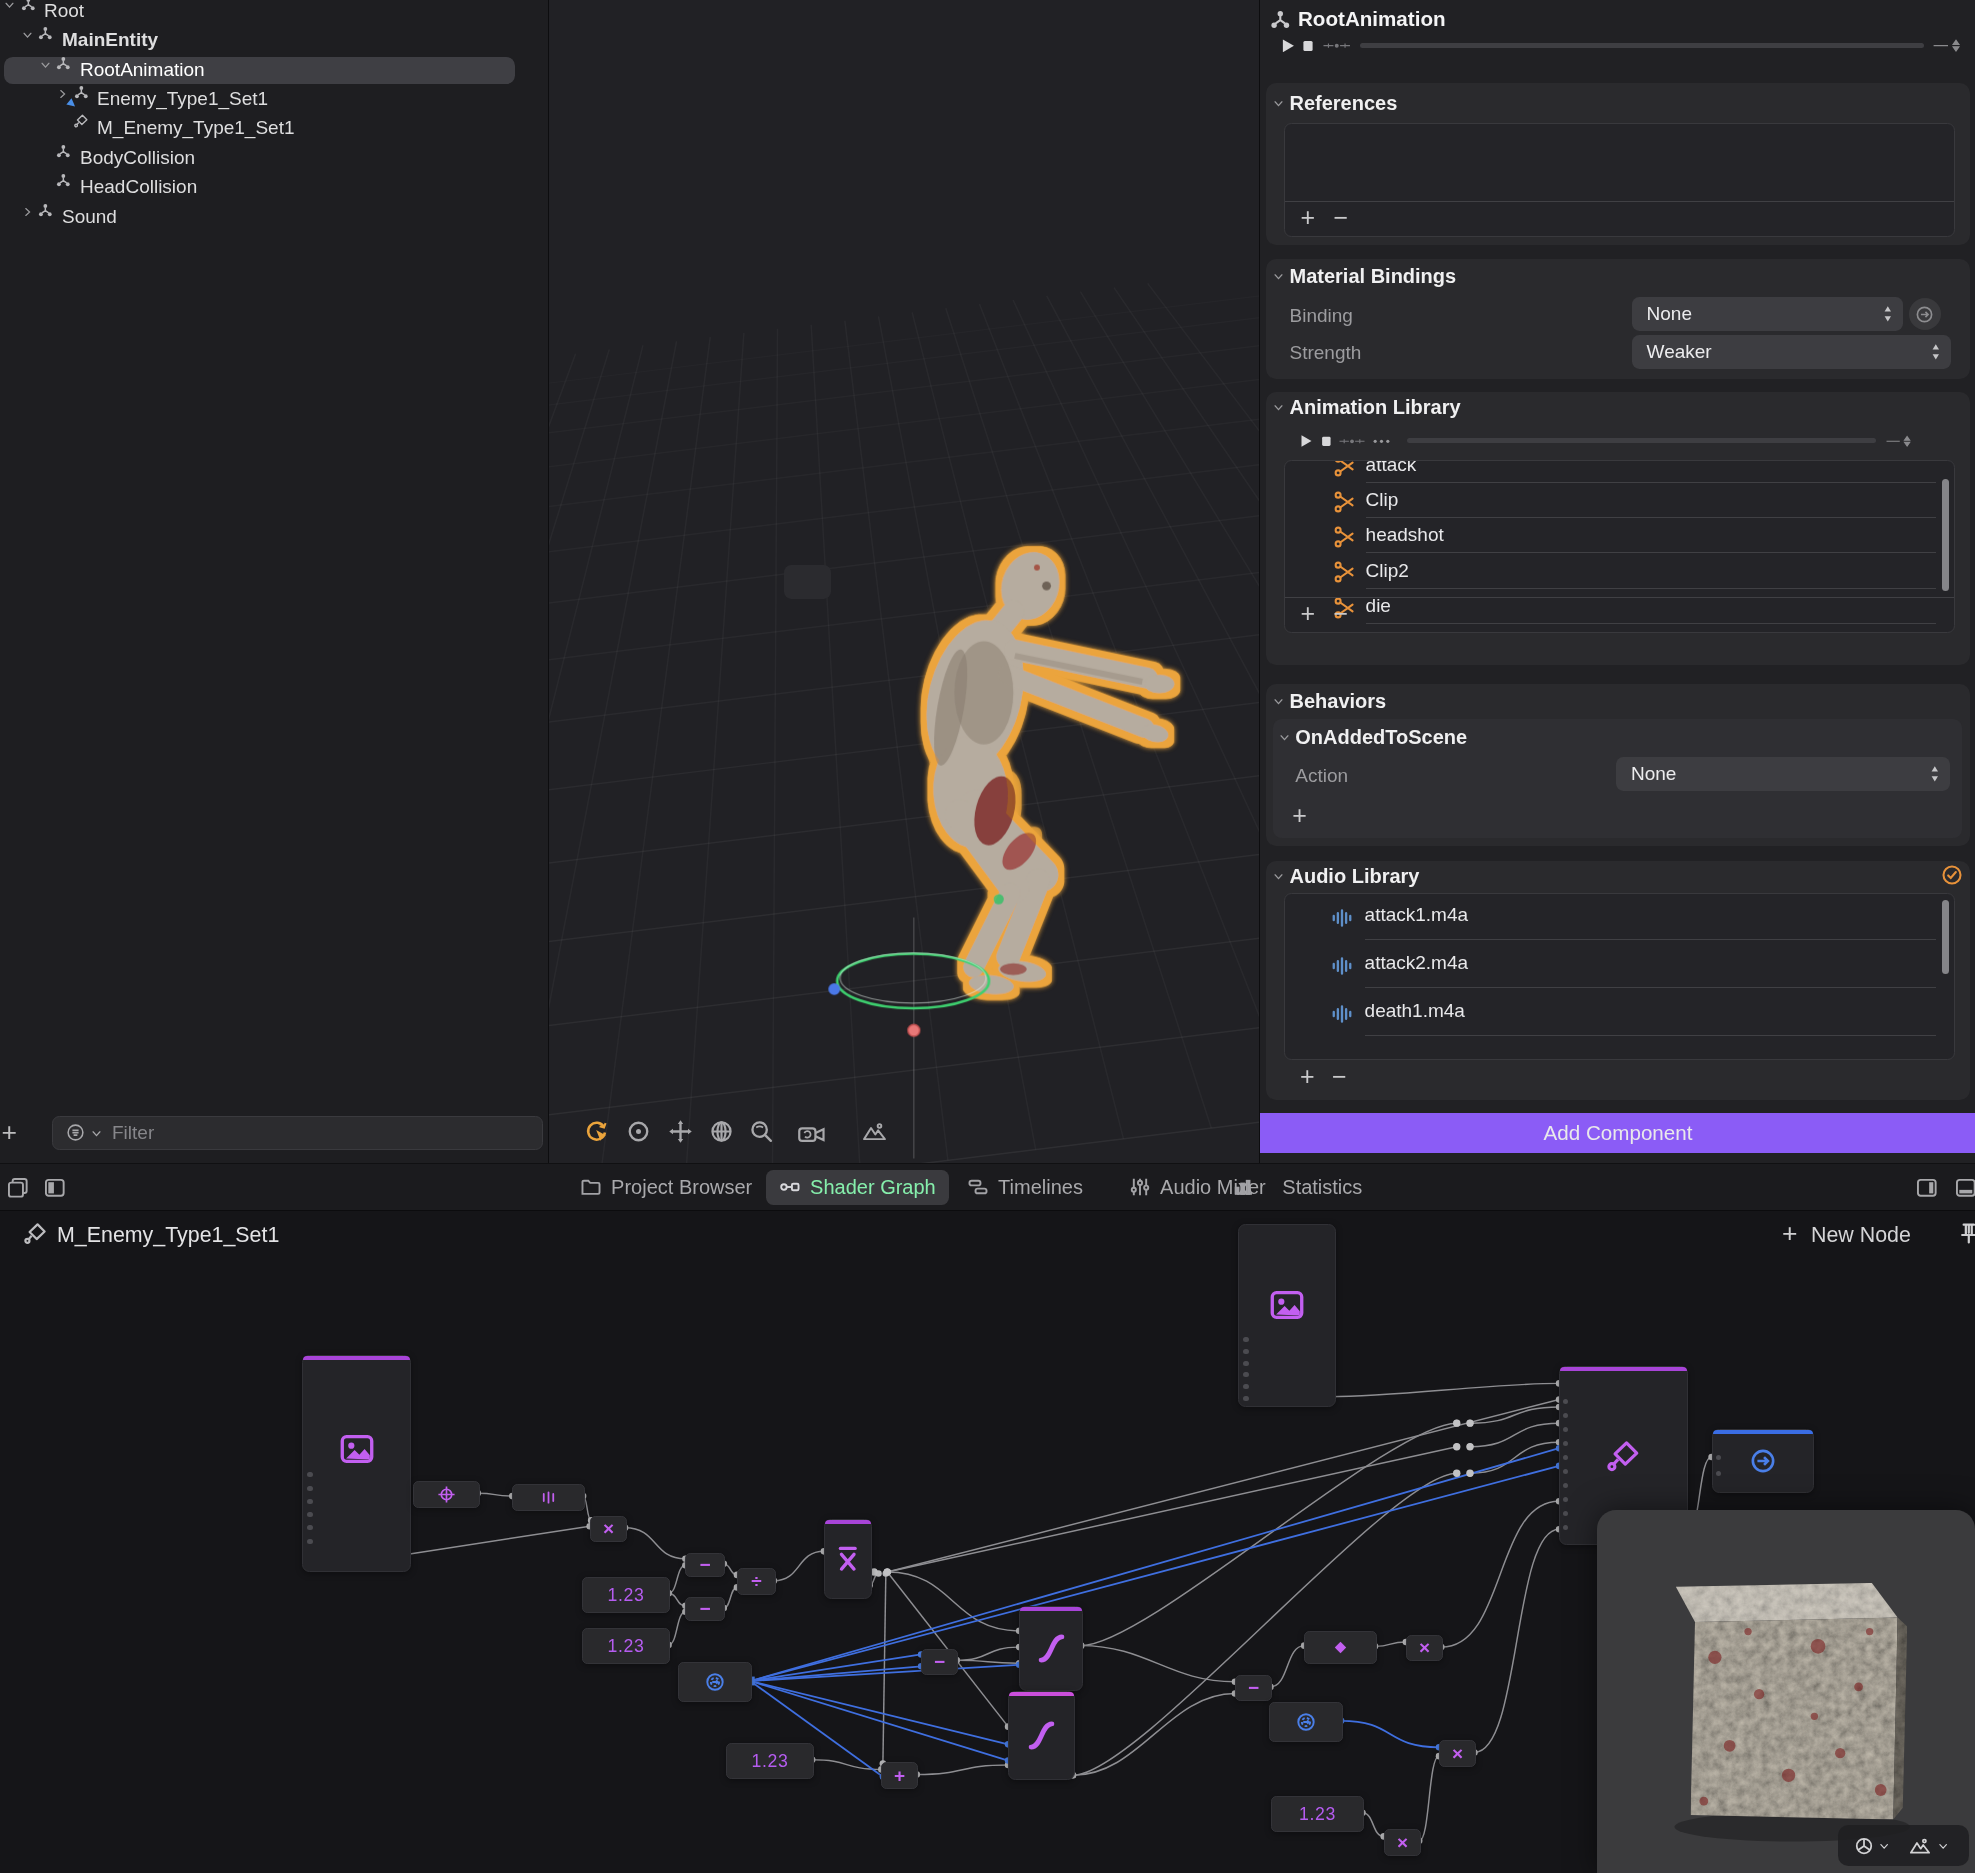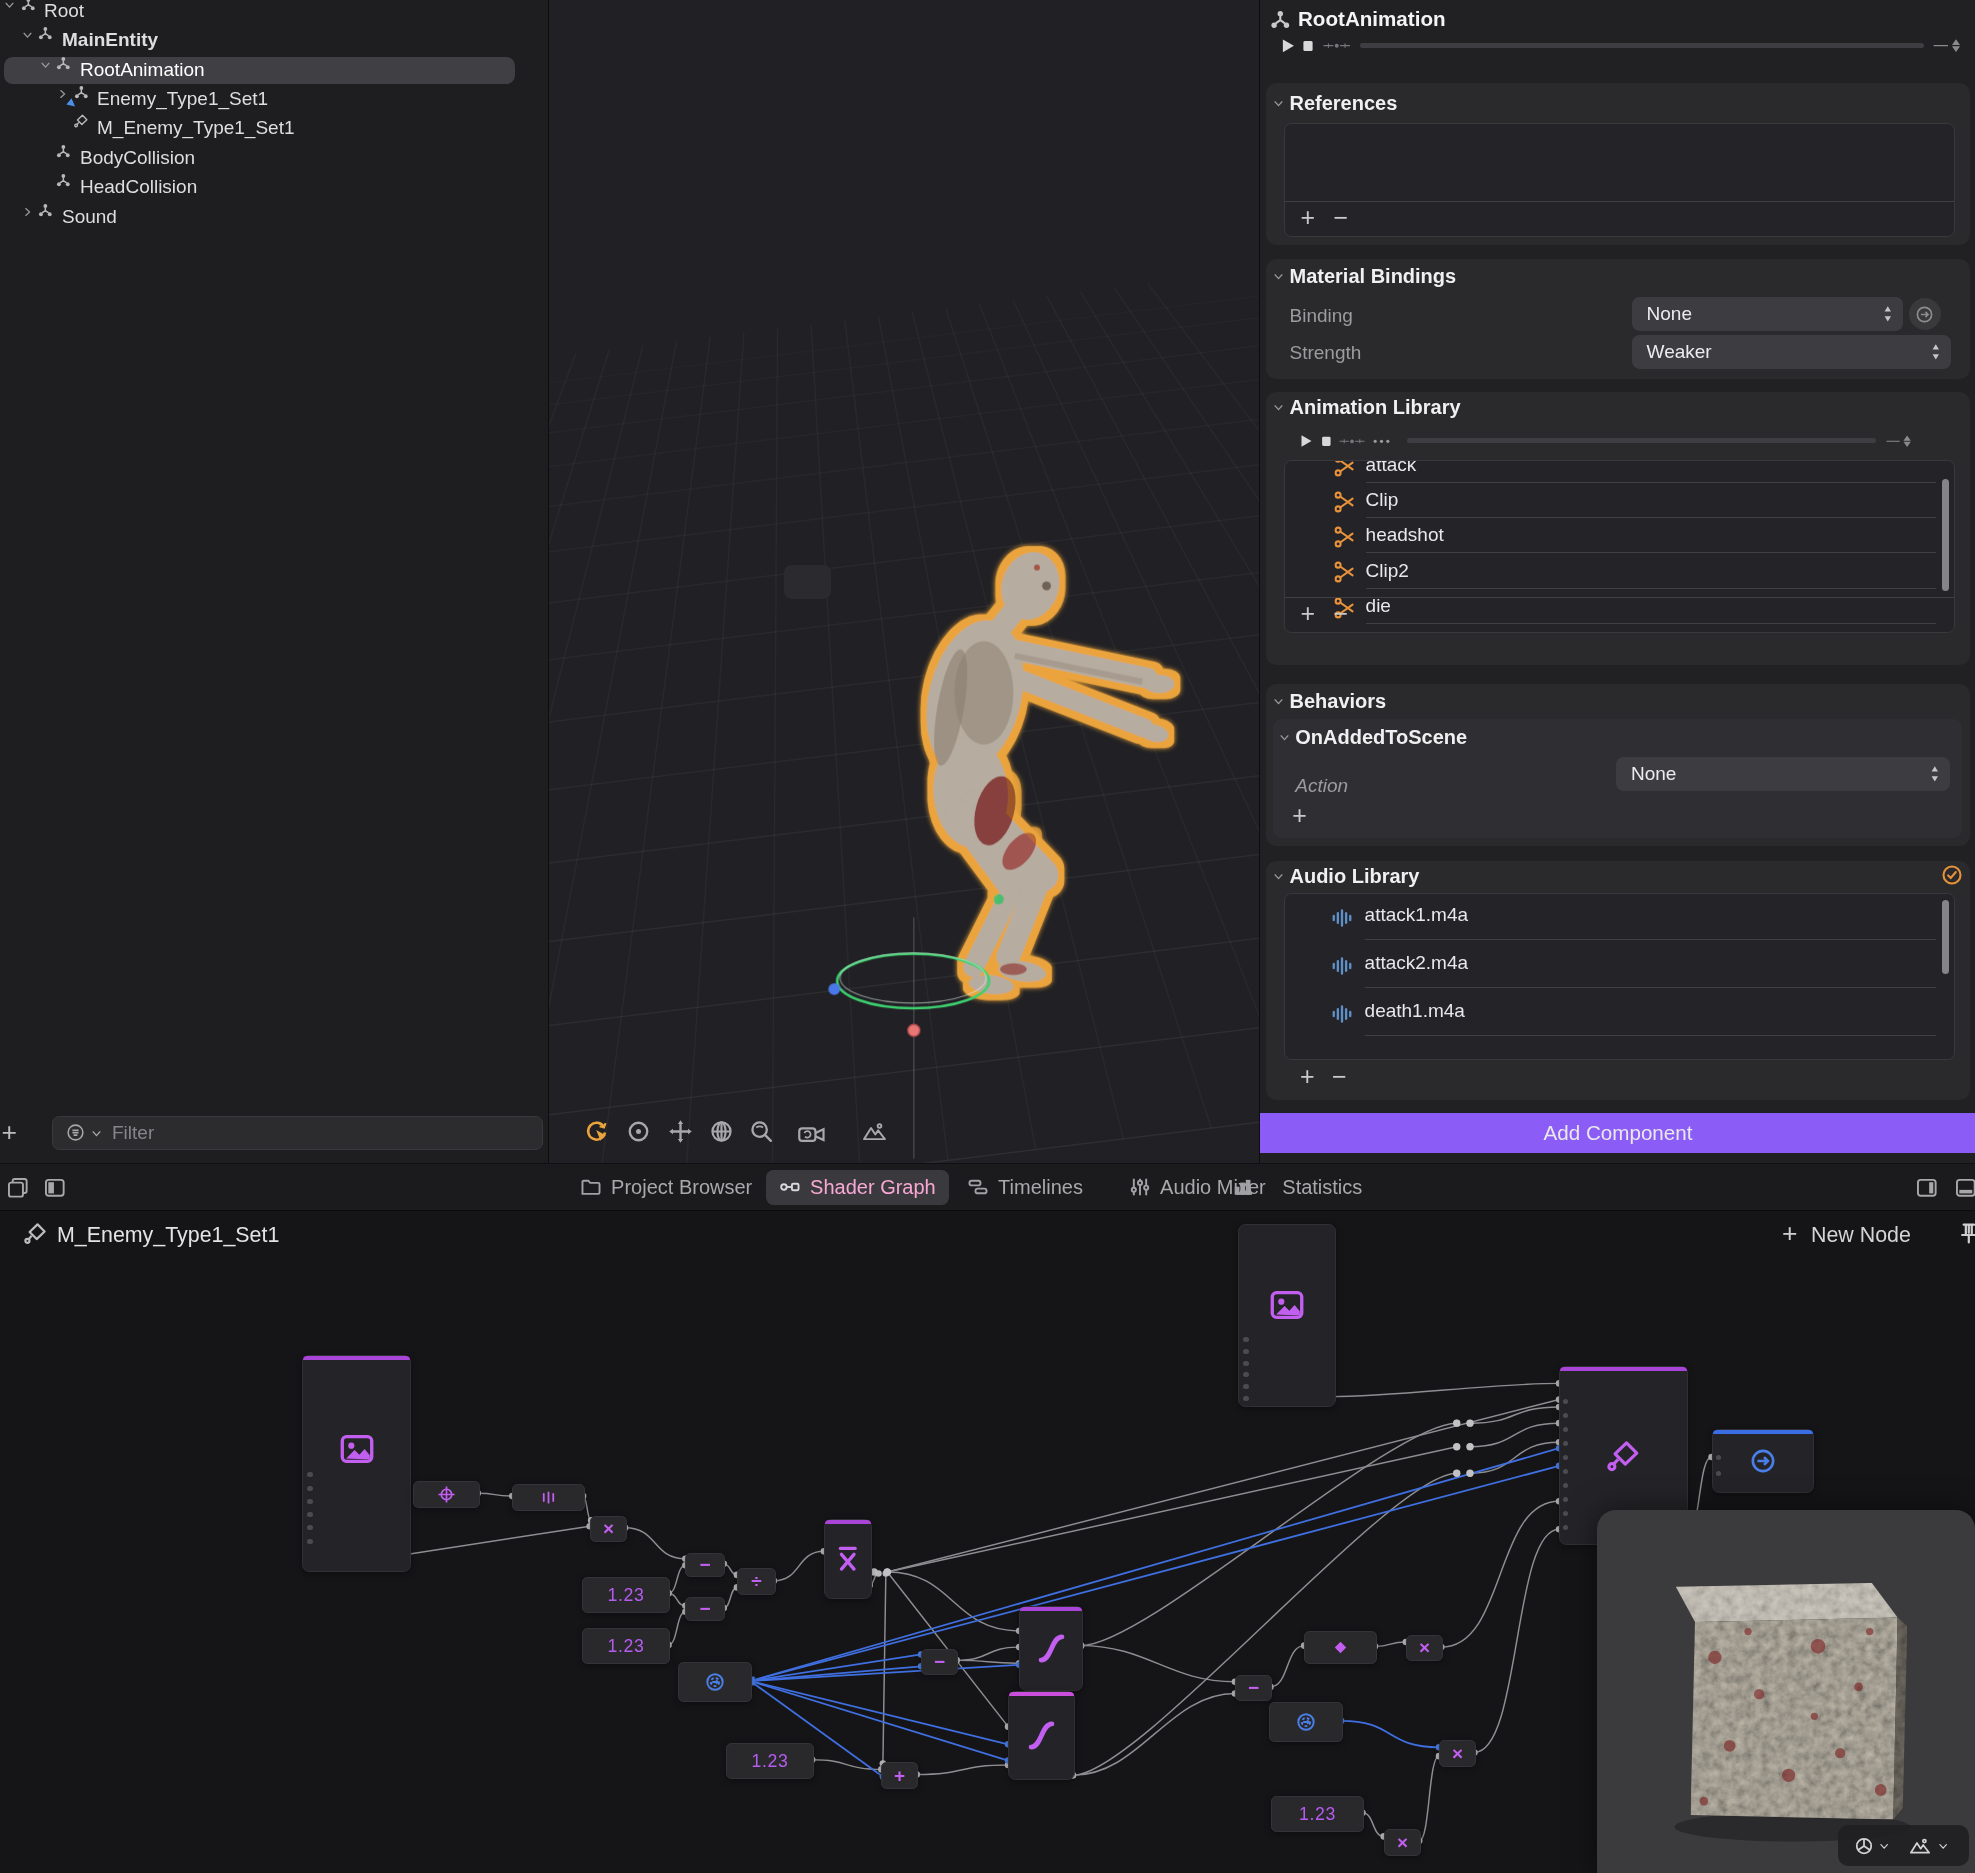--- a/index.html
+++ b/index.html
@@ -31,21 +31,21 @@
   .dd .val{position:absolute;left:14.7px;top:0;font-size:19px;color:#ececee;line-height:34px;}
   .pm{position:absolute;font-size:25px;color:#c9c9cb;line-height:25px;}
   .divline{position:absolute;height:0.7px;background:#404044;}
   .item-label{position:absolute;font-size:19px;color:#e8e8ea;white-space:nowrap;}
   .sbar{position:absolute;width:7.4px;border-radius:3.7px;background:#97979a;opacity:.85;}
   .track{position:absolute;height:5.2px;border-radius:2.9px;background:#3e3e42;}
   #addcomp{position:absolute;left:0;top:1113px;width:716px;height:40px;background:#8b5cf6;
      font-size:20.6px;color:#e9e9eb;text-align:center;line-height:40px;}
   
   .tab{position:absolute;top:5.9px;height:35px;display:flex;align-items:center;gap:8.8px;font-size:20px;color:#a9a9ac;padding:0 13.3px;border-radius:7.4px;}
-  .tab.active{background:#3a3a3e;color:#f9a8d4;}
+  .tab.active{background:#3a3a3e;color:#86efac;}
   
   .node{position:absolute;background:#29292c;border:0.7px solid #333338;border-radius:5.2px;
      display:flex;align-items:center;justify-content:center;box-shadow:0 1.5px 5.9px rgba(0,0,0,.35);}
   .node.card{background:#242428;border-radius:7.4px;border-color:#303035;}
   .ntop{position:absolute;left:0;right:0;top:0;height:3.7px;border-radius:7.4px 7.4px 0 0;}
   .nglyph{font-size:19px;color:#c25ff0;font-weight:bold;}
   .nconst{font-size:17.7px;color:#b55cf0;letter-spacing:0.7px;}
   .dimport{position:absolute;width:5.2px;height:5.2px;border-radius:50%;background:#4b4b50;}
   #preview{position:absolute;left:1597px;top:299px;width:378px;height:364px;background:#3b3b3d;border-radius:19px 19px 0 0;box-shadow:0 0 29.5px rgba(0,0,0,.5);}
   #pv-controls{position:absolute;left:241px;top:315px;width:131px;height:41px;background:rgba(30,30,33,.85);border-radius:10.3px;display:flex;align-items:center;justify-content:space-evenly;}
@@ -619,21 +619,21 @@
   <div class="card" style="top:684px;height:162px;">
     <svg class="abs schev" style="left:7.4px;top:11.8px" width="11" height="11" viewBox="0 0 15 15">
         <use href="#i-chevD"></use>
       </svg>
     <div class="sechead" style="left:23.6px;top:5.9px;">Behaviors</div>
     <div class="icard" style="top:35px;height:119px;">
       <svg class="abs schev" style="left:5.9px;top:13.3px" width="11" height="11" viewBox="0 0 15 15">
           <use href="#i-chevD"></use>
         </svg>
       <div class="sechead" style="left:22px;top:7.4px;">OnAddedToScene</div>
-      <div class="ilabel" style="left:22px;top:56px;font-style:italic;">Action</div>
+      <div class="ilabel" style="left:22px;top:46px;">Action</div>
       <div class="dd" style="left:343px;top:38px;width:328px;height:34px;">
         <span class="val">None</span>
         <svg class="abs" style="right:10.3px;top:8px;color:#c6c6c8" width="9.6" height="17.7" viewBox="0 0 13 24">
             <use href="#i-stepper"></use>
           </svg>
       </div>
       <div class="pm" style="left:19px;bottom:10.3px;">+</div>
     </div>
   </div>
 

